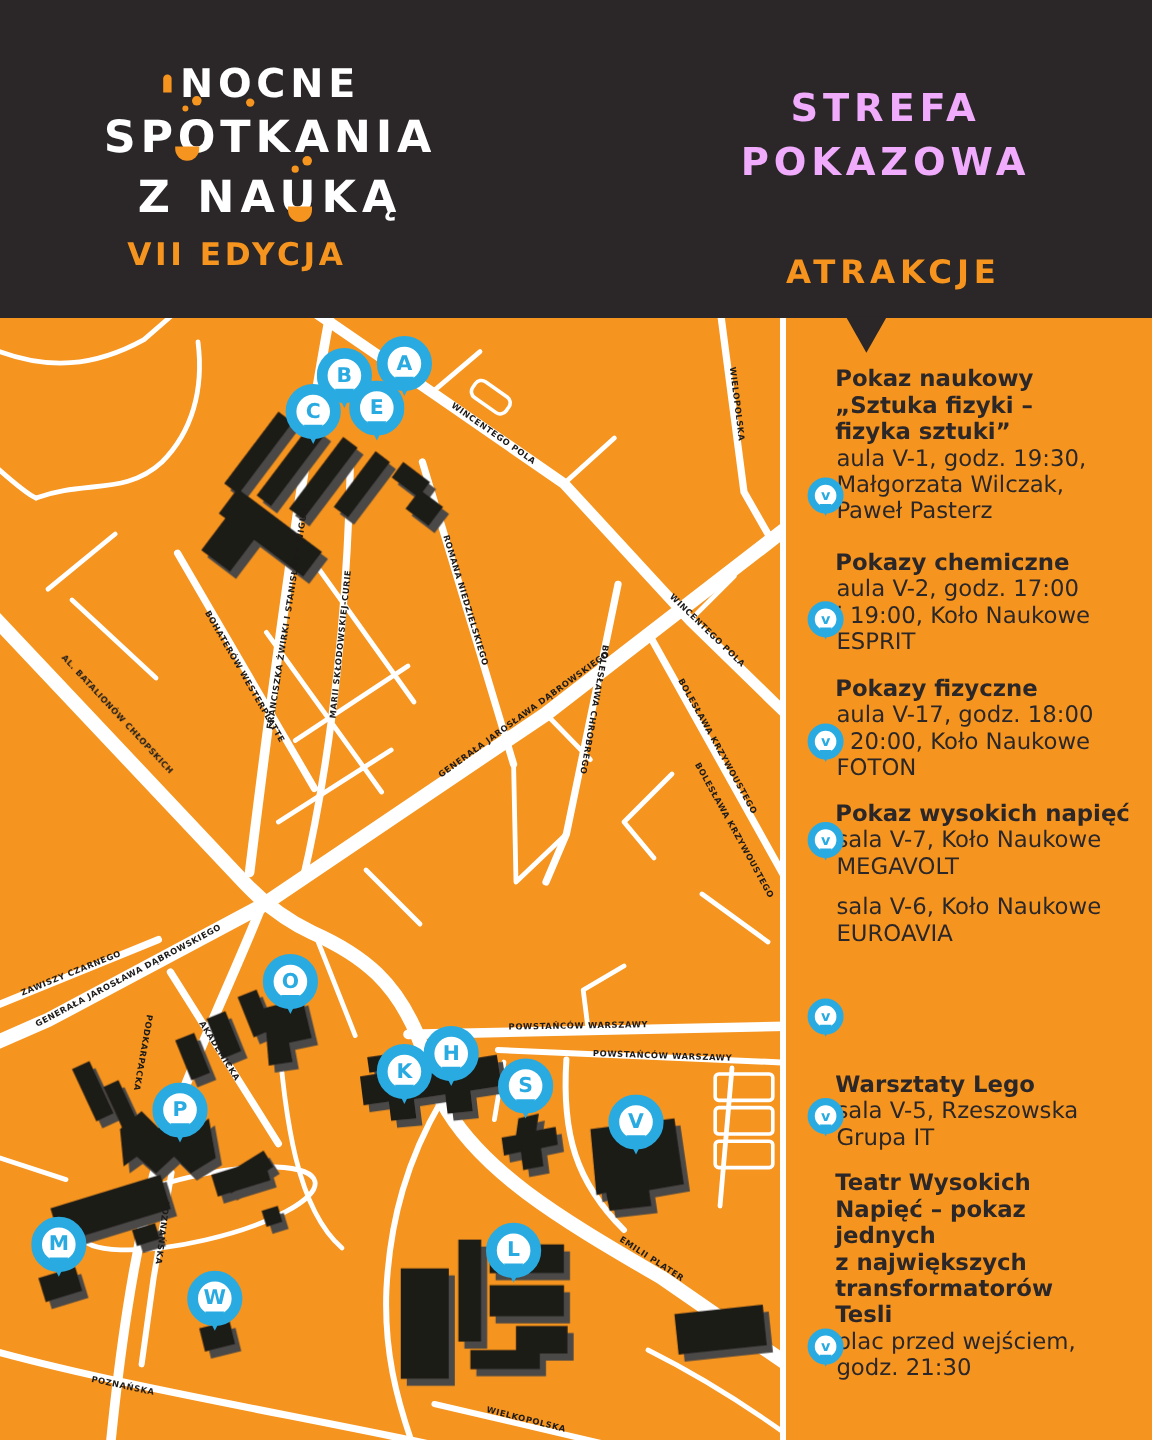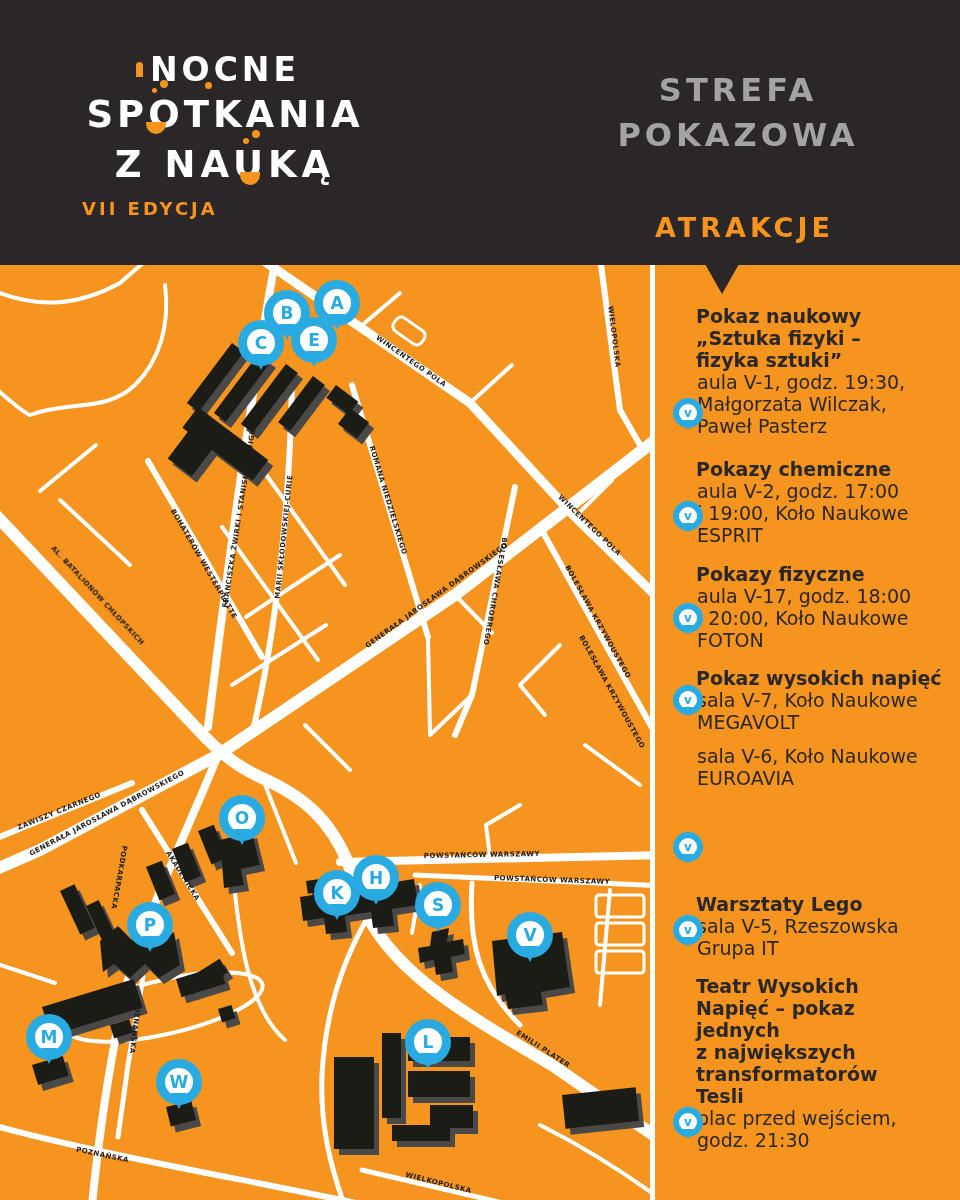--- a/index.html
+++ b/index.html
@@ -8,24 +8,24 @@
     background:#f5941f;
     font-family:"DejaVu Sans","Liberation Sans",sans-serif;
     -webkit-font-smoothing:antialiased;
   }
   
   .header{position:absolute;left:0;top:0;width:960px;height:265px;background:#2b2728;}
   .logo{position:absolute;left:60px;top:50px;width:330px;text-align:center;color:#fff;}
   .logo .l1{font-size:33px;font-weight:bold;letter-spacing:4px;line-height:40px;}
   .logo .l2{font-size:37px;font-weight:bold;letter-spacing:4px;line-height:50px;}
   .logo .l3{font-size:37px;font-weight:bold;letter-spacing:5px;line-height:50px;}
-  .logo .ed{font-size:18px;font-weight:bold;color:#f5941f;letter-spacing:3px;text-align:left;margin:8px 0 0 22px;}
+  .logo .ed{font-size:26px;font-weight:bold;color:#f5941f;letter-spacing:3px;text-align:left;margin:8px 0 0 46px;}
   .accent{position:absolute;background:#f5941f;}
   .dot{position:absolute;background:#f5941f;border-radius:50%;}
-  .panel-title{position:absolute;right:62px;top:68px;width:320px;text-align:center;color:#a3a3a3;
+  .panel-title{position:absolute;right:62px;top:68px;width:320px;text-align:center;color:#f0abfc;
     font-size:32px;font-weight:bold;letter-spacing:4px;line-height:45px;}
   .atrakcje{position:absolute;left:655px;top:212px;color:#f7941e;font-size:27px;font-weight:bold;letter-spacing:4px;}
   .notch{position:absolute;left:705px;top:264px;width:0;height:0;
     border-left:17px solid transparent;border-right:17px solid transparent;border-top:30px solid #2b2728;}
   
   .divider{position:absolute;left:650px;top:265px;width:5px;height:935px;background:#fff;}
   
   .map{position:absolute;left:0;top:265px;width:655px;height:935px;}
   .map svg{display:block;}
   .street-label{font-size:7px;font-weight:bold;fill:#1d1b19;letter-spacing:.5px;}

